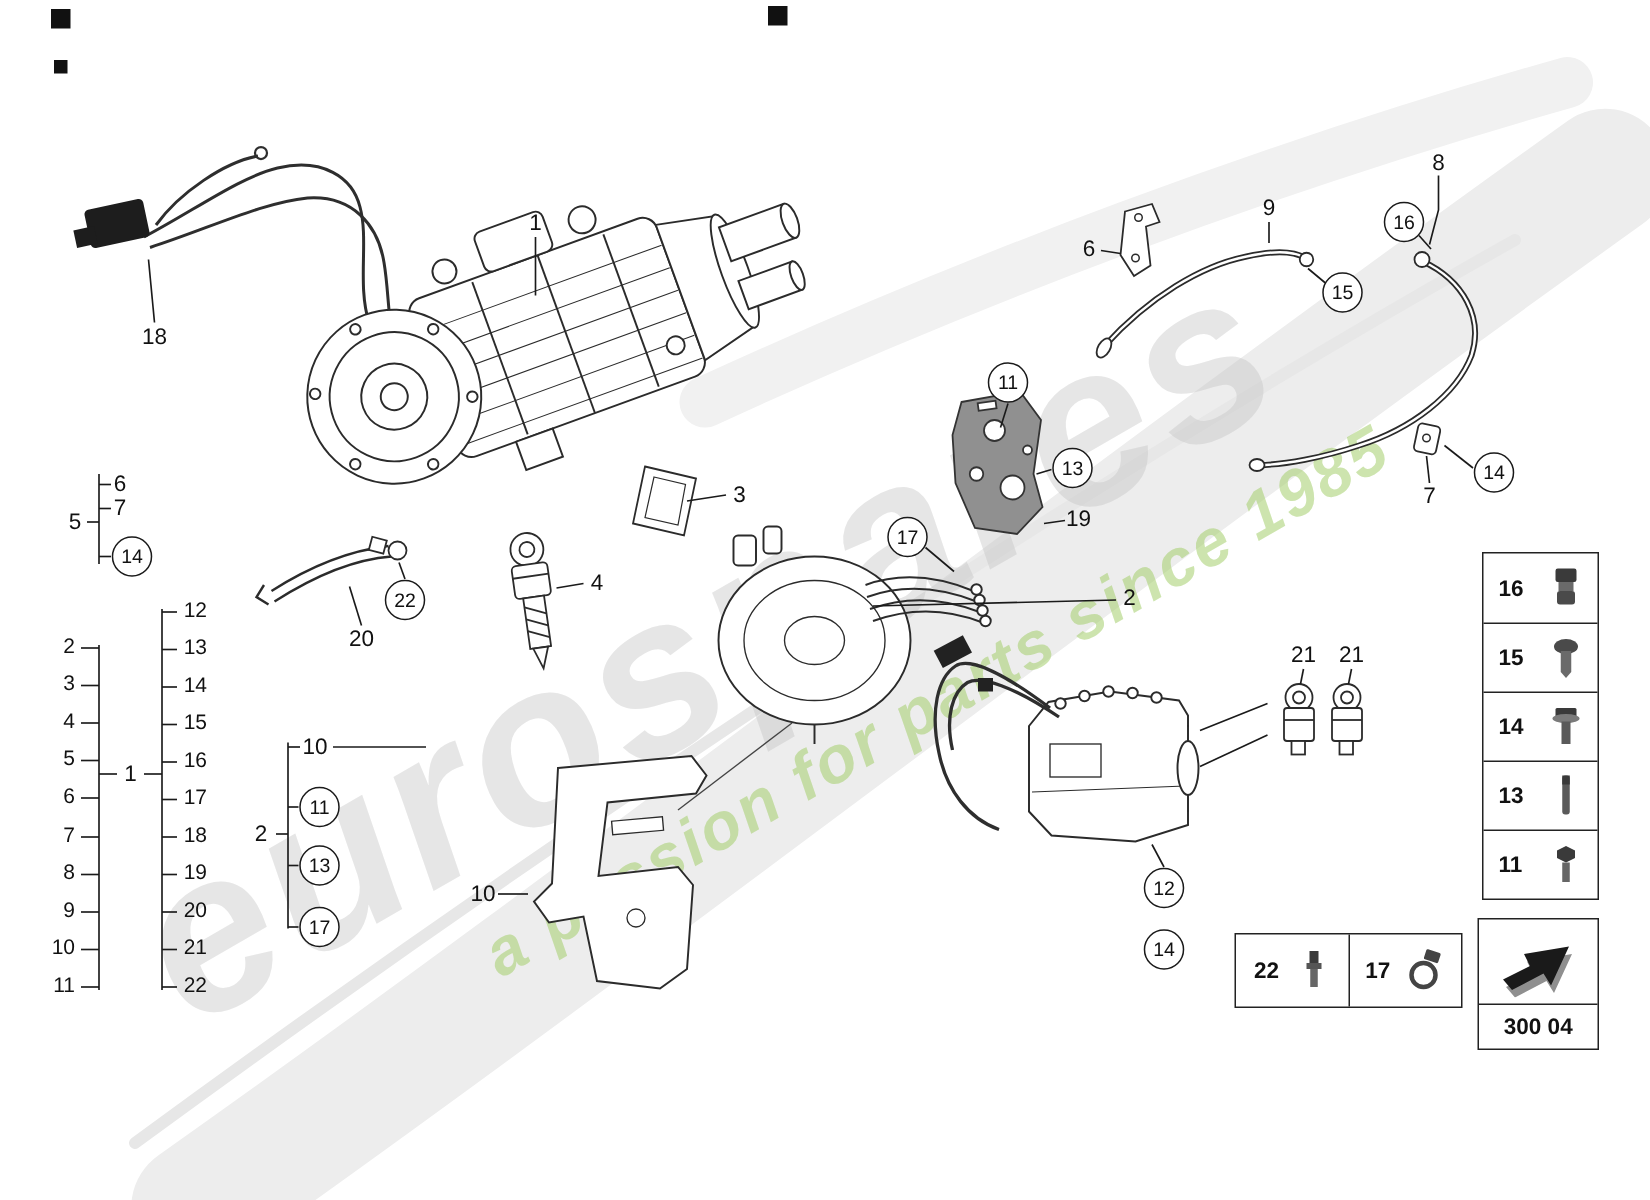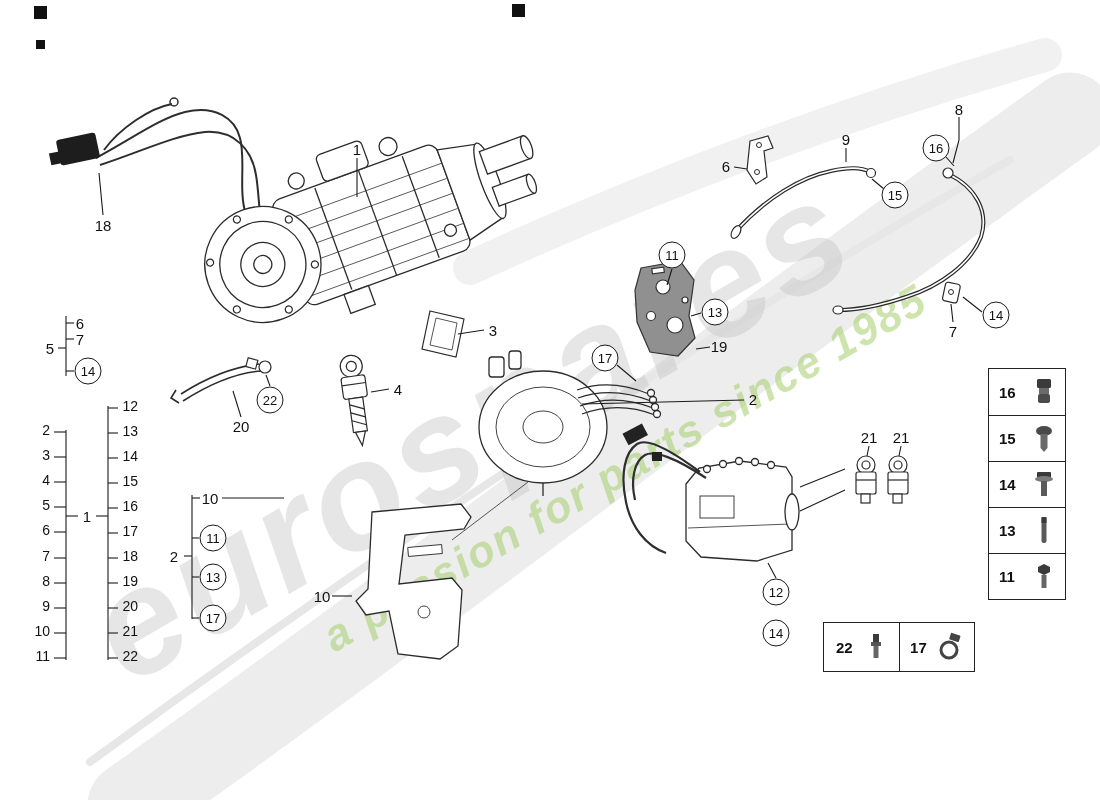--- a/index.html
+++ b/index.html
@@ -396,15 +396,24 @@
       </div>
       <div class="hw-cell">
         <span class="hw-num">17</span>
         <svg width="26" height="30" viewBox="0 0 26 30">
           <circle cx="12" cy="18" r="8" fill="none" stroke="#444" stroke-width="3"></circle>
           <rect x="13" y="2" width="10" height="7" rx="1" fill="#444" transform="rotate(18 18 5)"></rect>
         </svg>
       </div>
     </div>
 
+    <div class="panel" style="left:985px;top:612px;width:81px;height:88px">
+      <div class="nav-arrow">
+        <svg width="64" height="48" viewBox="0 0 64 48">
+          <polygon points="10,41 28,32 24,24 54,19 42,45 37,37 16,48" fill="#8f8f8f"></polygon>
+          <polygon points="8,36 26,27 22,19 52,14 40,40 35,32 14,43" fill="#1a1a1a"></polygon>
+        </svg>
+      </div>
+      <div class="nav-code">300 04</div>
+    </div>
 
   </div>
 </div>
 
 </body></html>

